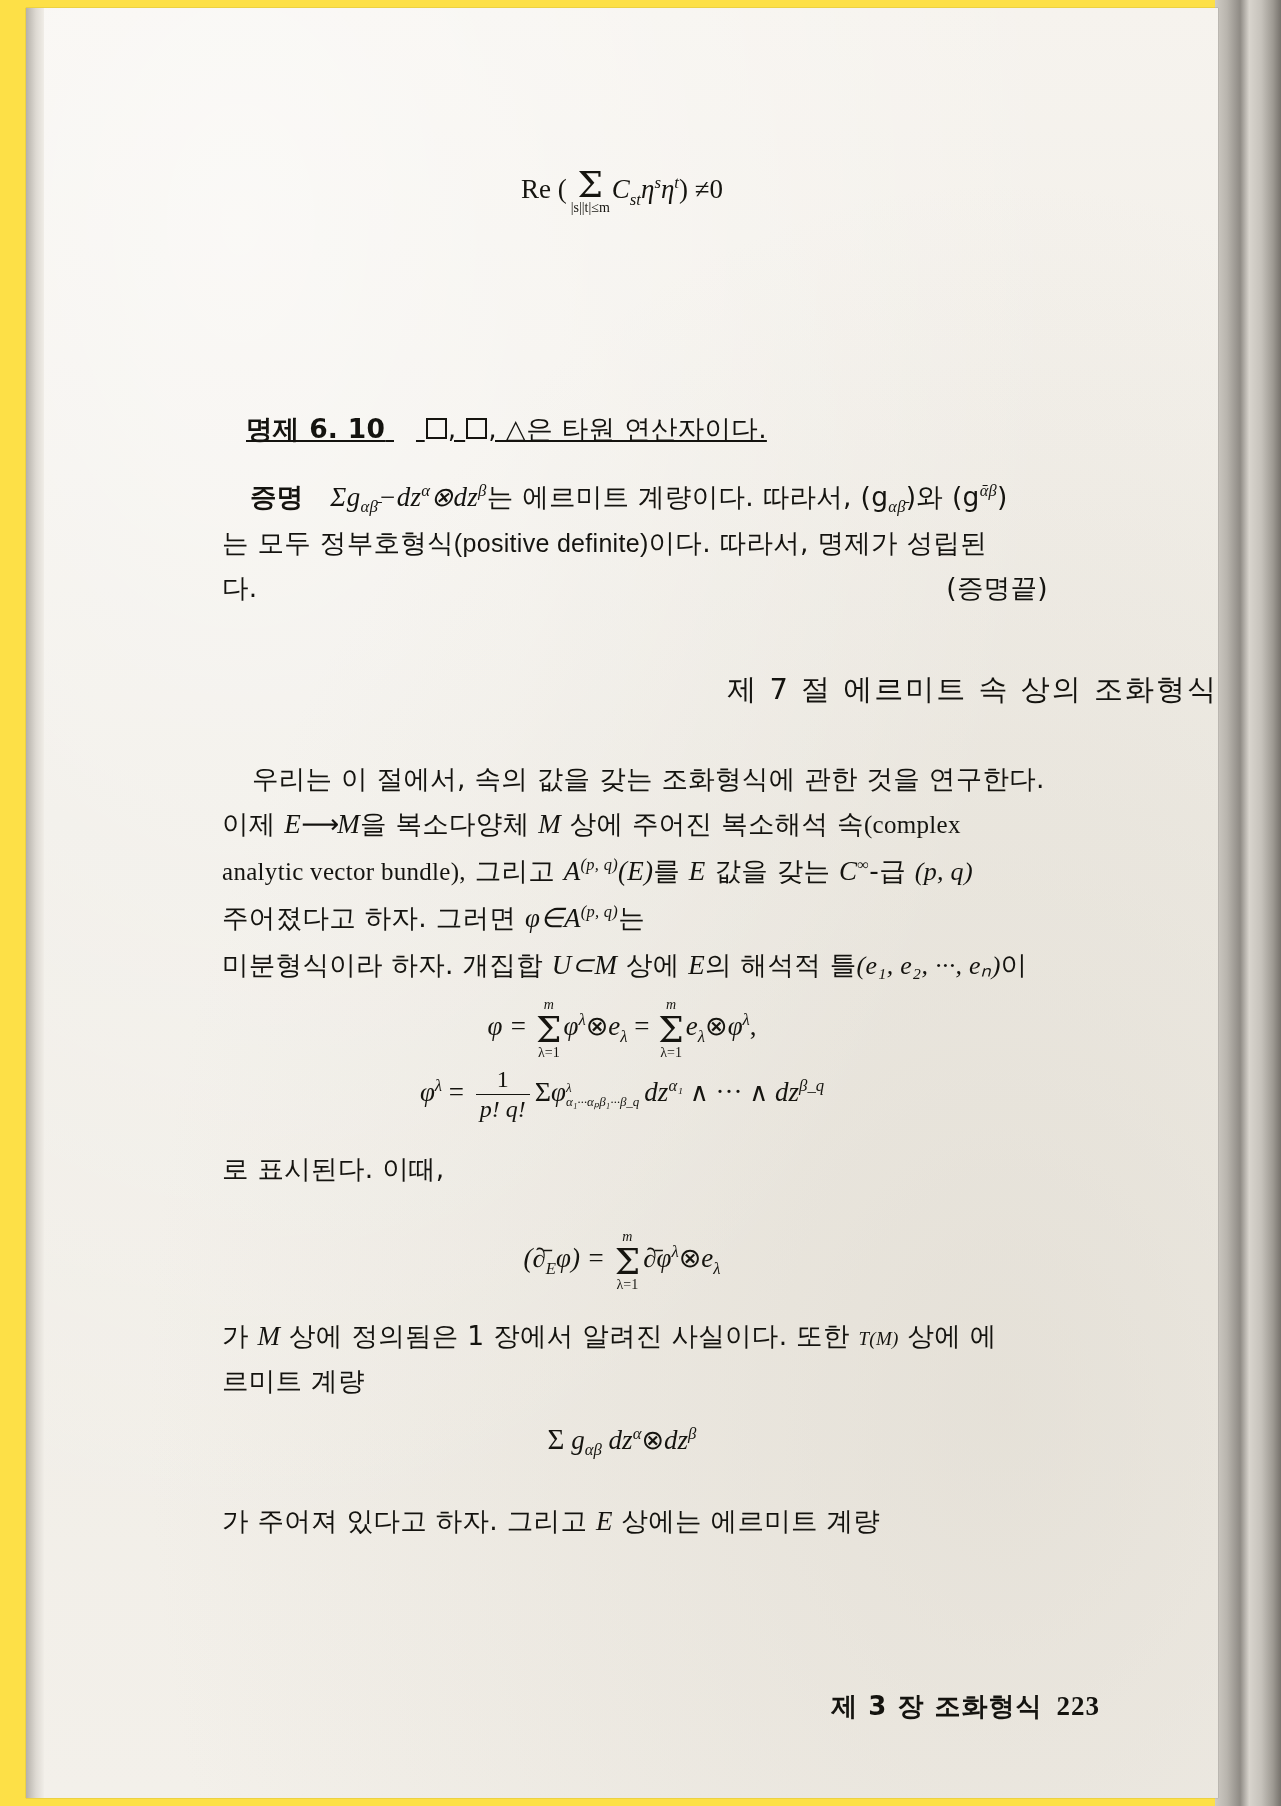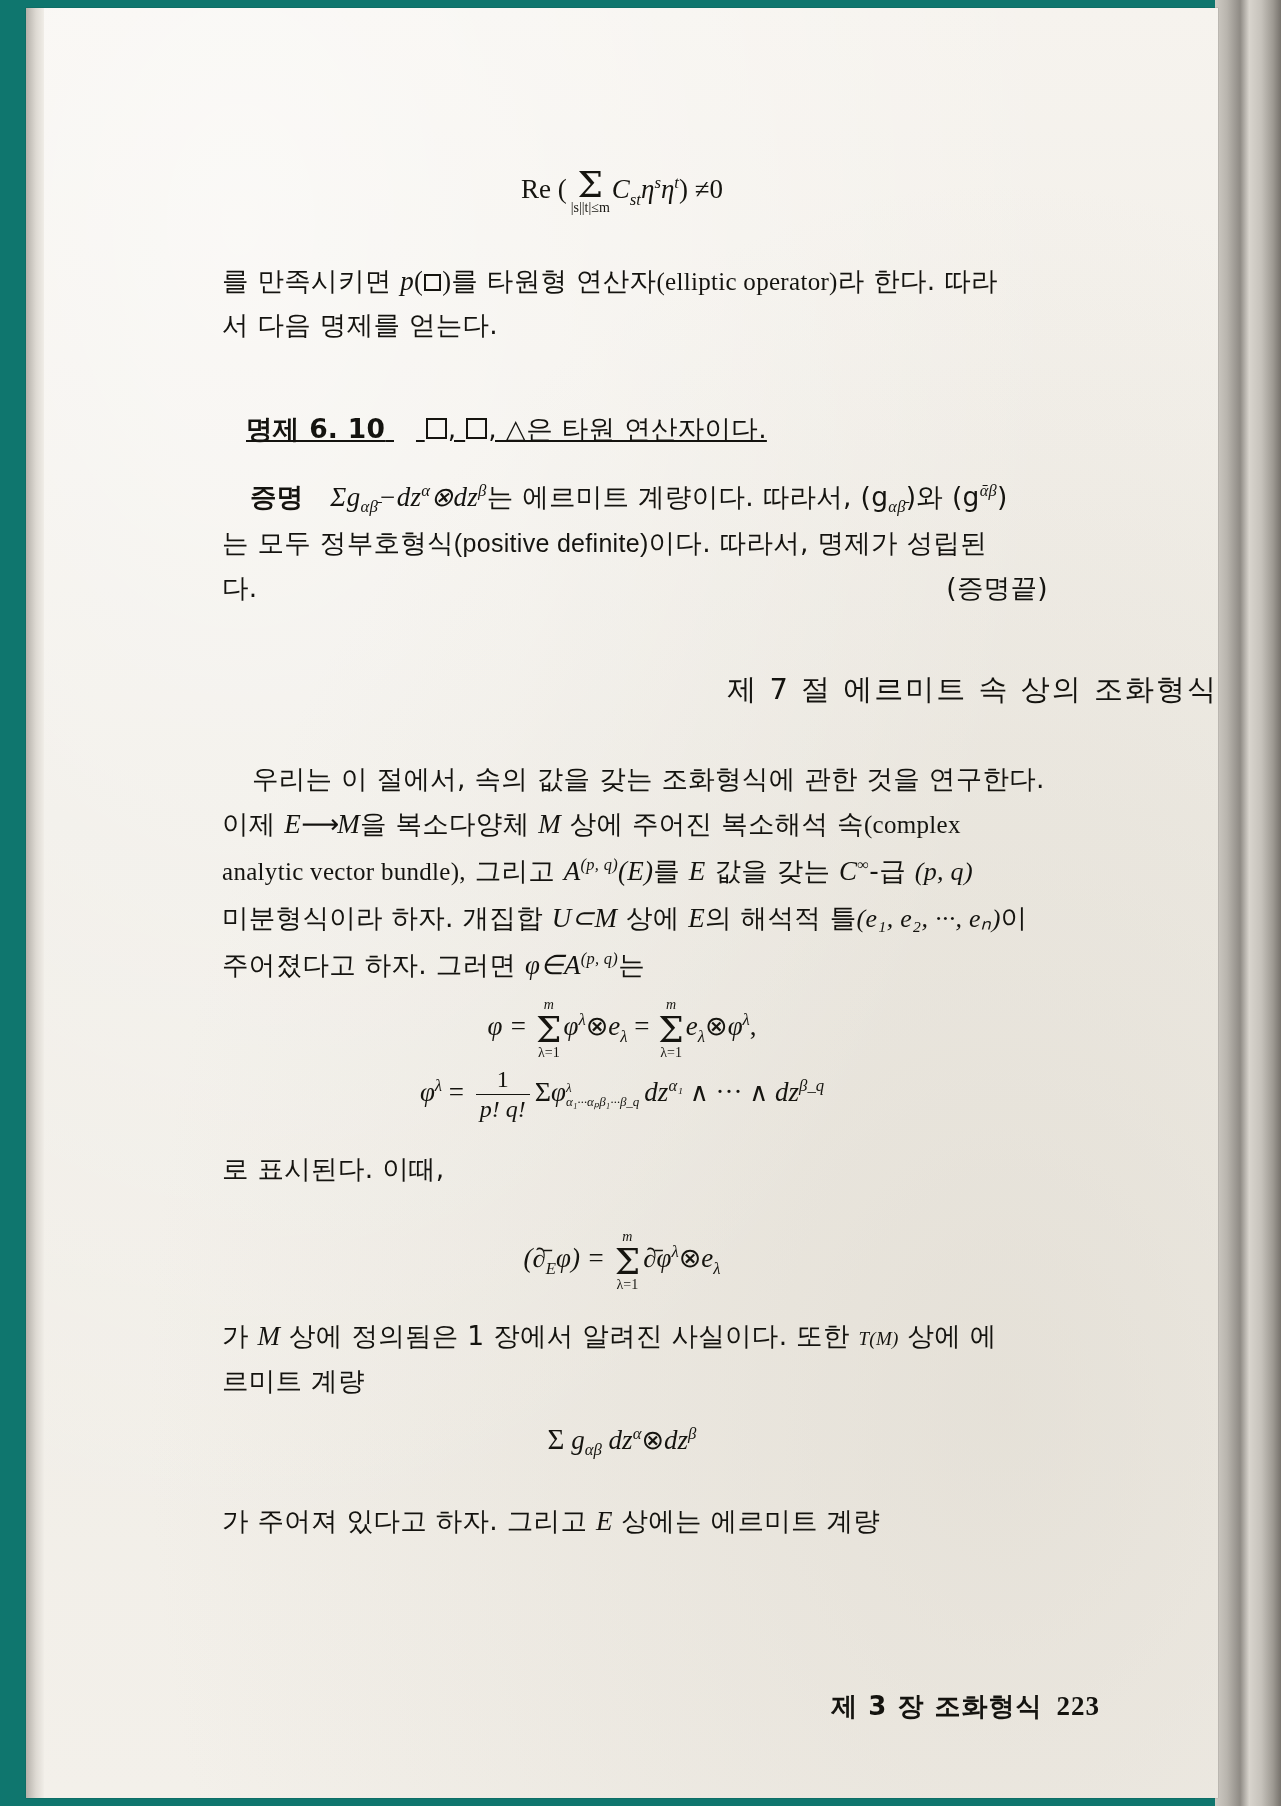--- a/index.html
+++ b/index.html
@@ -12,21 +12,21 @@
     height: 1806px;
     font-family: "Liberation Serif", serif;
     overflow: hidden;
     position: relative;
   }
 
   
   #scan-area {
     position: absolute;
     inset: 0;
-    background: #0f766e;
+    background: #fde047;
   }
 
   #page-shadow-right {
     position: absolute;
     top: 0;
     right: 0;
     width: 66px;
     height: 1806px;
     background: linear-gradient(to right,
         #cfcbc4 0%, #b9b5ae 18%, #8f8b85 38%,
@@ -217,24 +217,20 @@
 
     <div id="content">
 
       <div class="center display-eq" style="top:160px;">
         <span class="mathup">Re (</span><span class="sumlim" style="margin:0 2px 0 4px;">
           <span class="sym">Σ</span>
           <span class="lim">|s||t|≤m</span>
         </span><span class="math">C</span><sub class="math">st</sub><span class="math">η</span><sup class="math">s</sup><span class="math">η</span><sup class="math">t</sup><span class="mathup">) ≠0</span>
       </div>
 
-      <div class="body-par ko" style="left:196px; top:252px; width:830px;">
-        <span>를 만족시키면 </span><span class="math" style="font-size:27px;">p</span><span style="font-family:'Liberation Serif',serif;">(</span><span class="box-op small"></span><span style="font-family:'Liberation Serif',serif;">)</span><span>를 타원형 연산자</span><span style="font-family:'Liberation Serif',serif; font-size:25px;">(elliptic operator)</span><span>라 한다.  따라</span>
-        <div>서 다음 명제를 얻는다.</div>
-      </div>
 
       <div class="body-par ko" style="left:220px; top:400px; width:800px;text-decoration:underline;">
         <span class="bold-ko">명제 6. 10</span>
         <span style="display:inline-block;width:22px;"></span>
         <span class="box-op"></span><span>, </span><span class="box-op"></span><span>, △은 타원 연산자이다.</span>
       </div>
 
       <div class="body-par ko" style="left:196px; top:468px; width:830px;">
         <span style="display:inline-block;width:28px;"></span><span class="bold-ko">증명</span>
         <span style="display:inline-block;width:18px;"></span><span class="math" style="font-size:27px;"><span>Σg</span><sub>αβ̄</sub><span>−dz</span><sup>α</sup><span>⊗dz</span><sup>β</sup></span><span>는 에르미트 계량이다.  따라서,  (g</span><sub class="math">αβ̄</sub><span>)와  (g</span><sup class="math">ᾱβ</sup><span>)</span>
@@ -249,23 +245,23 @@
 
       <div id="section-heading" style="top:662px;">제 7 절   에르미트 속 상의 조화형식</div>
 
       <div class="body-par ko" style="left:196px; top:748px; width:836px; line-height:1.70;">
         <div><span class="indent"></span><span>우리는 이 절에서,  속의 값을 갖는 조화형식에 관한 것을 연구한다.</span></div>
 
         <div><span>이제  </span><span class="math" style="font-size:27px;">E</span><span style="font-family:'Liberation Serif',serif; letter-spacing:-2px;">⟶</span><span class="math" style="font-size:27px;">M</span><span>을  복소다양체  </span><span class="math" style="font-size:27px;">M</span><span> 상에  주어진  복소해석  속</span><span style="font-family:'Liberation Serif',serif; font-size:25px;">(complex</span></div>
 
         <div><span style="font-family:'Liberation Serif',serif; font-size:25px;">analytic vector bundle),</span><span> 그리고  </span><span class="math" style="font-size:27px;">A</span><sup class="math">(p, q)</sup><span class="math" style="font-size:27px;">(E)</span><span>를  </span><span class="math" style="font-size:27px;">E</span><span> 값을  갖는  </span><span class="math" style="font-size:27px;">C</span><sup class="mathup">∞</sup><span>-급  </span><span class="math" style="font-size:26px;">(p, q)</span></div>
 
+        <div><span>주어졌다고  하자.  그러면  </span><span class="math" style="font-size:27px;">φ∈A</span><sup class="math">(p, q)</sup><span>는</span></div>
+
         <div><span>미분형식이라  하자.  개집합 </span><span class="math" style="font-size:27px;">U⊂M</span><span> 상에  </span><span class="math" style="font-size:27px;">E</span><span>의  해석적  틀</span><span class="math" style="font-size:26px;">(e₁, e₂, ···, eₙ)</span><span>이</span></div>
-
-        <div><span>주어졌다고  하자.  그러면  </span><span class="math" style="font-size:27px;">φ∈A</span><sup class="math">(p, q)</sup><span>는</span></div>
       </div>
 
       <div class="center display-eq" style="top:990px;">
         <span class="math">φ =</span>
         <span class="sumlim" style="margin:0 2px;">
           <span class="lim top">m</span>
           <span class="sym">Σ</span>
           <span class="lim">λ=1</span>
         </span><span class="math">φ</span><sup class="math">λ</sup><span class="mathup">⊗</span><span class="math">e</span><sub class="math">λ</sub>
         <span class="mathup">=</span>

